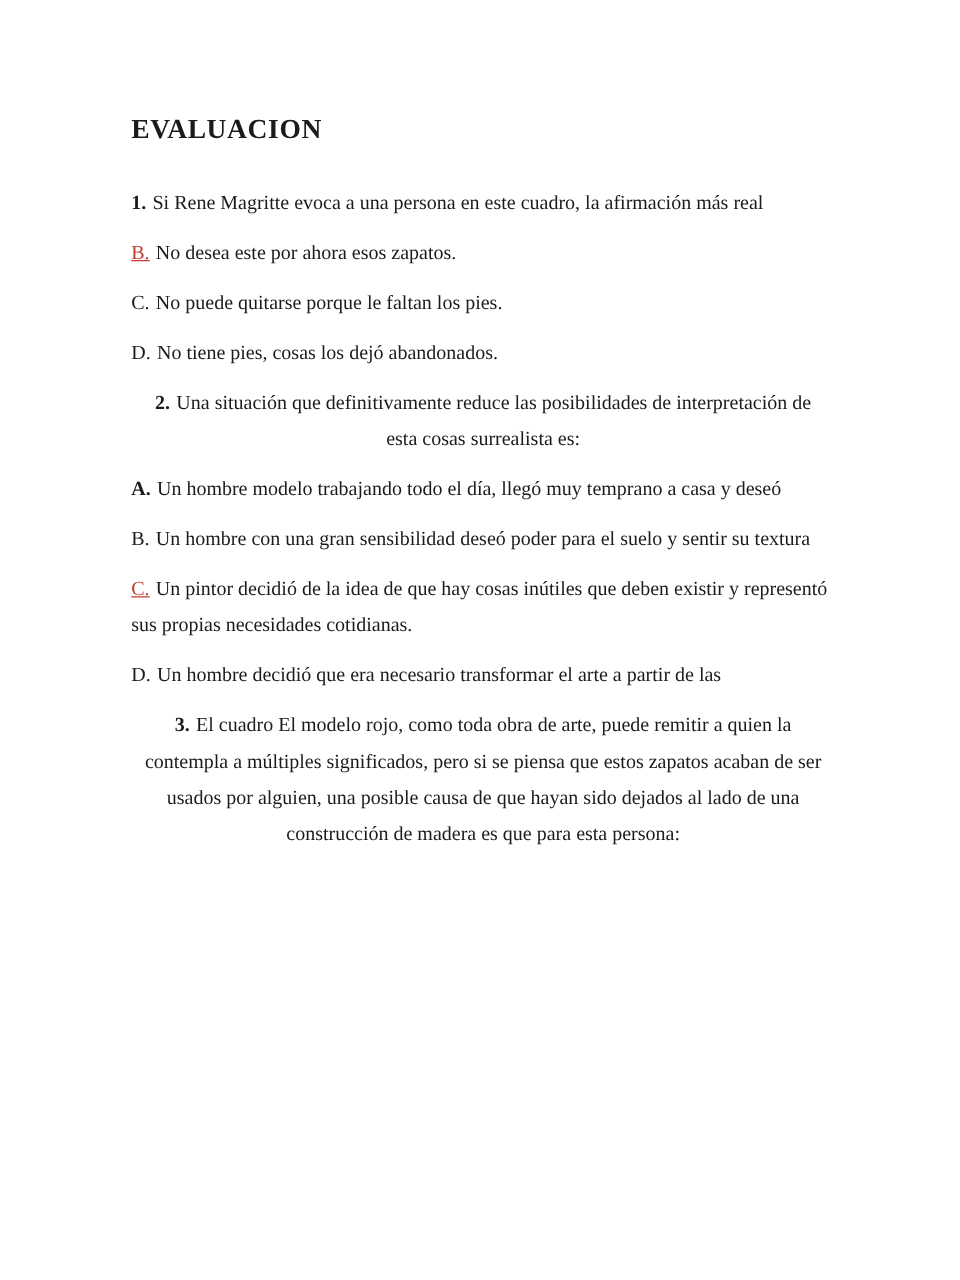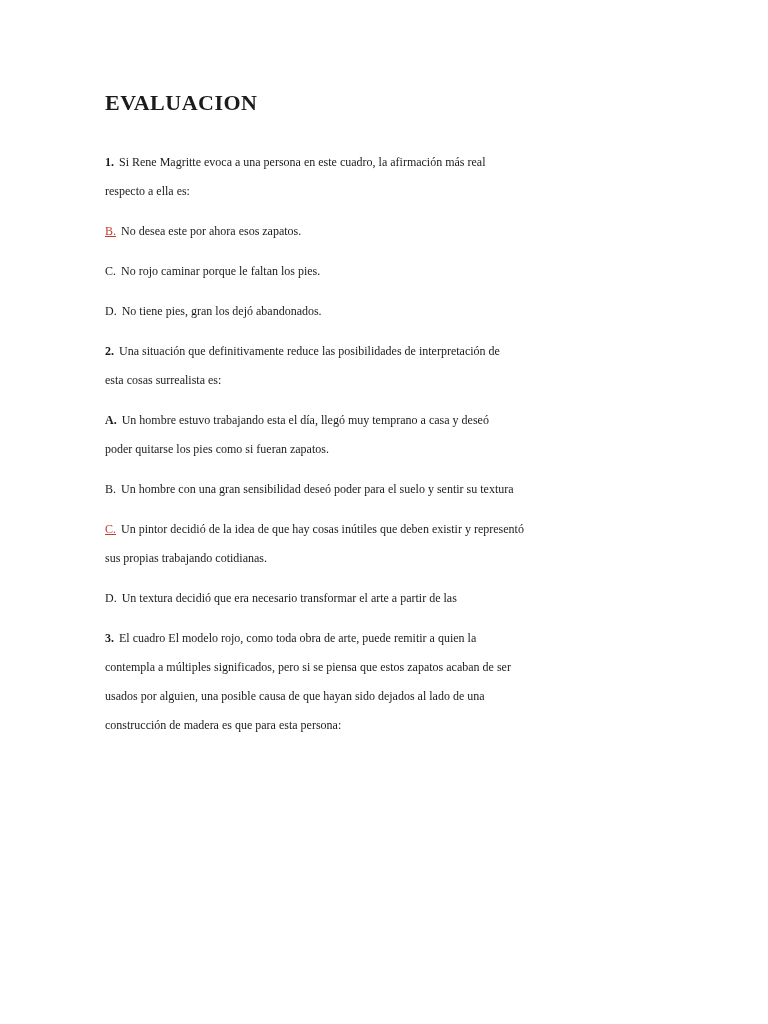--- a/index.html
+++ b/index.html
@@ -14,64 +14,64 @@
   }
   .content { padding: 90px 100px 0 105px; }
   .doc-title {
     font-size: 22px;
     line-height: 26px;
     font-weight: bold;
     letter-spacing: 0.5px;
     margin: 0 0 32px 0;
   }
   p.para {
-    font-size: 12px;
+    font-size: 16px;
     line-height: 29px;
     margin: 0 0 11px 0;
   }
-  .section { margin-top: 40px; }
+  .section { margin-top: 40px; text-align: center; }
   .line { display: block; }
   .pfx { margin-right: 5px; }
   .num { font-weight: bold; margin-right: 5px; }
   .bold { font-weight: bold; }
   .marked {
     color: #c13b33;
     text-decoration: underline;
     text-decoration-color: #c13b33;
   }
 </style>
 </head>
 <body>
 
 <div class="page">
   <div class="content">
 
     <h1 class="doc-title">EVALUACION</h1>
 
     <div>
-      <p class="para"><span class="num">1.</span><span>Si Rene Magritte evoca a una persona en este cuadro, la afirmación más real</span><span class="line">respecto a ella es:</span></p>
+      <p class="para"><span class="num">1.</span><span>Si Rene Magritte evoca a una persona en este cuadro, la afirmación más real</span></p>
 
 
       <p class="para"><span class="pfx marked">B.</span><span>No desea este por ahora esos zapatos.</span></p>
 
-      <p class="para"><span class="pfx">C.</span><span>No rojo caminar porque le faltan los pies.</span></p>
+      <p class="para"><span class="pfx">C.</span><span>No puede quitarse porque le faltan los pies.</span></p>
 
-      <p class="para"><span class="pfx">D.</span><span>No tiene pies, gran los dejó abandonados.</span></p>
+      <p class="para"><span class="pfx">D.</span><span>No tiene pies, cosas los dejó abandonados.</span></p>
     </div>
 
     <div>
       <p class="para section"><span class="num">2.</span><span>Una situación que definitivamente reduce las posibilidades de interpretación de</span><span class="line">esta cosas surrealista es:</span></p>
 
-      <p class="para"><span class="pfx bold">A.</span><span>Un hombre estuvo trabajando esta el día, llegó muy temprano a casa y deseó</span><span class="line">poder quitarse los pies como si fueran zapatos.</span></p>
+      <p class="para"><span class="pfx bold">A.</span><span>Un hombre modelo trabajando todo el día, llegó muy temprano a casa y deseó</span></p>
 
       <p class="para"><span class="pfx">B.</span><span>Un hombre con una gran sensibilidad deseó poder para el suelo y sentir su textura</span></p>
 
-      <p class="para"><span class="pfx marked">C.</span><span>Un pintor decidió de la idea de que hay cosas inútiles que deben existir y representó</span><span class="line">sus propias trabajando cotidianas.</span></p>
+      <p class="para"><span class="pfx marked">C.</span><span>Un pintor decidió de la idea de que hay cosas inútiles que deben existir y representó</span><span class="line">sus propias necesidades cotidianas.</span></p>
 
-      <p class="para"><span class="pfx">D.</span><span>Un textura decidió que era necesario transformar el arte a partir de las</span></p>
+      <p class="para"><span class="pfx">D.</span><span>Un hombre decidió que era necesario transformar el arte a partir de las</span></p>
     </div>
 
     <div>
       <p class="para section"><span class="num">3.</span><span>El cuadro El modelo rojo, como toda obra de arte, puede remitir a quien la</span><span class="line">contempla a múltiples significados, pero si se piensa que estos zapatos acaban de ser</span><span class="line">usados por alguien, una posible causa de que hayan sido dejados al lado de una</span><span class="line">construcción de madera es que para esta persona:</span></p>
     </div>
 
   </div>
 </div>
 
 </body></html>

